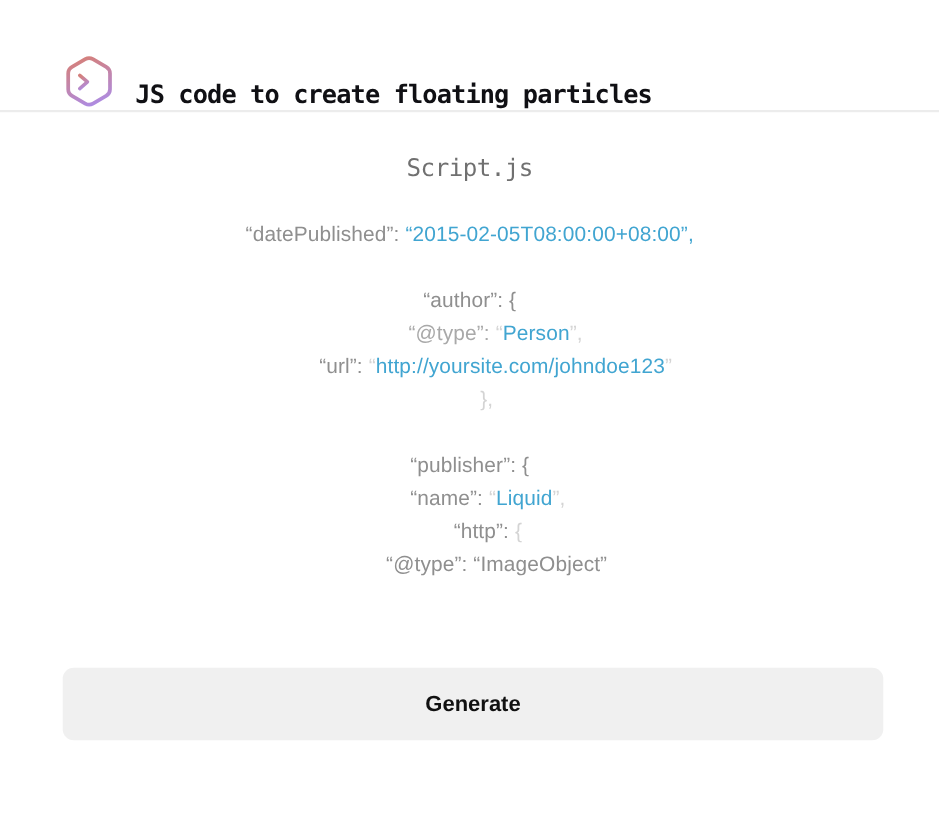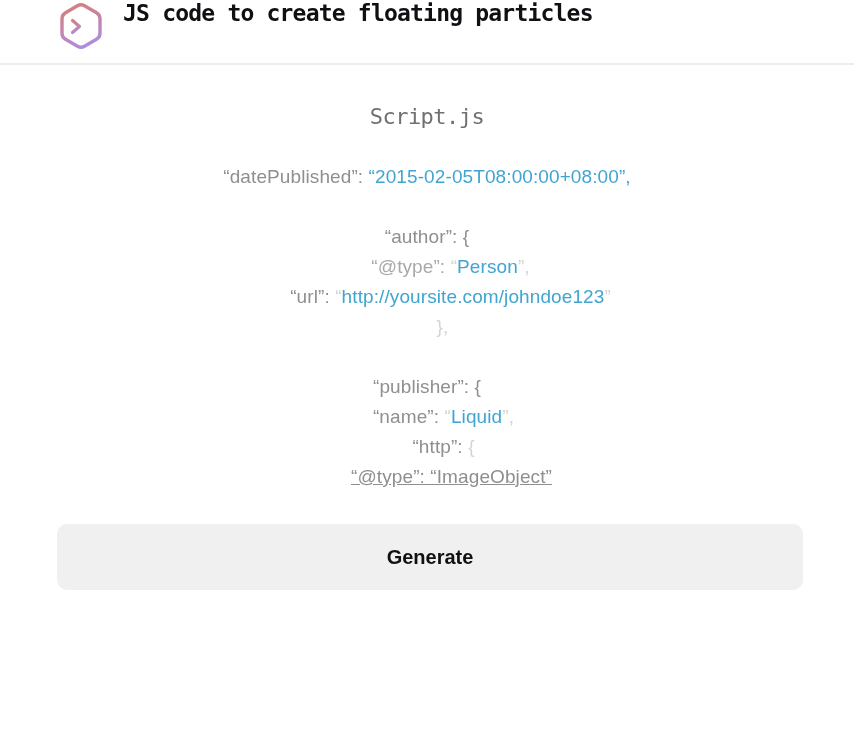--- a/index.html
+++ b/index.html
@@ -13,24 +13,24 @@
     --logo-top:#d4807d;
     --logo-bottom:#ae8ce2;
     --border-gray:#ececec;
   }
   *{box-sizing:border-box;margin:0;padding:0;}
   html,body{width:854px;height:748px;background:#ffffff;overflow:hidden;}
   body{font-family:"Liberation Sans",sans-serif;}
 
   
   .header{
-    height:65px;
+    height:102px;
     border-bottom:2px solid var(--border-gray);
     display:flex;
-    align-items:flex-start;
+    align-items:flex-end;
     padding:0 38px 0 55px;
   }
   .logo{width:52px;height:52px;flex:0 0 auto;display:block;}
   .title{
     font-family:"DejaVu Sans Mono",monospace;
     font-weight:700;
     font-size:23px;
     color:#101014;
     margin-left:16px;
     letter-spacing:-0.8px;
@@ -65,21 +65,21 @@
     color:var(--key-gray);
   }
   .code-line{min-height:30px;white-space:pre;}
   .seg-key{color:var(--key-gray);}
   .seg-key-light{color:var(--key-light);}
   .seg-value{color:var(--accent-blue);}
   .seg-faded{color:var(--faded-gray);}
   .seg-plain{color:var(--key-gray);}
 
   
-  .button-row{padding:0 51px 0 57px;margin-top:32px;}
+  .button-row{padding:0 51px 0 57px;margin-top:78px;}
   .generate-button{
     width:100%;
     height:66px;
     border:none;
     background:var(--button-bg);
     border-radius:10px;
     font-family:"Liberation Sans",sans-serif;
     font-size:20px;
     font-weight:700;
     color:#111111;
@@ -113,19 +113,19 @@
       <div class="code-line"><span class="seg-key">“datePublished”: </span><span class="seg-value">“2015-02-05T08:00:00+08:00”,</span></div>
       <div class="code-line"></div>
       <div class="code-line"><span class="seg-key">“author”: {</span></div>
       <div class="code-line" style="padding-left: 47px;"><span class="seg-key-light">“@type”: </span><span class="seg-faded">“</span><span class="seg-value">Person</span><span class="seg-faded">”,</span></div>
       <div class="code-line" style="padding-left: 47px;"><span class="seg-key">“url”: </span><span class="seg-faded">“</span><span class="seg-value">http://yoursite.com/johndoe123</span><span class="seg-faded">”</span></div>
       <div class="code-line" style="padding-left: 31px;"><span class="seg-faded">},</span></div>
       <div class="code-line"></div>
       <div class="code-line"><span class="seg-key">“publisher”: {</span></div>
       <div class="code-line" style="padding-left: 33px;"><span class="seg-key">“name”: </span><span class="seg-faded">“</span><span class="seg-value">Liquid</span><span class="seg-faded">”,</span></div>
       <div class="code-line" style="padding-left: 33px;"><span class="seg-key">“http”: </span><span class="seg-faded">{</span></div>
-      <div class="code-line" style="padding-left: 49px; text-decoration: underline;"><span class="seg-plain">“@type”: “ImageObject”</span></div>
+      <div class="code-line" style="padding-left: 49px;"><span class="seg-plain">“@type”: “ImageObject”</span></div>
     </div>
 </div>
 
 <div class="button-row">
   <button class="generate-button">Generate</button>
 </div>
 
 </body></html>

